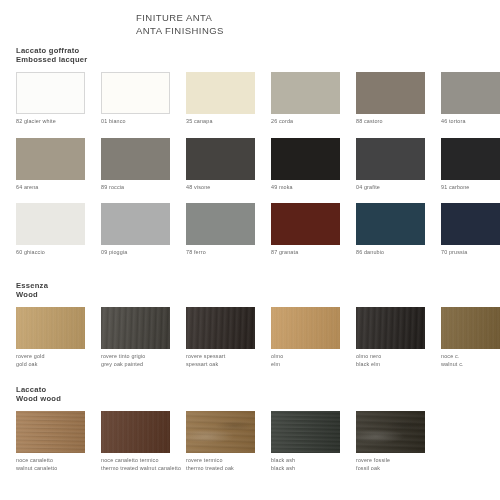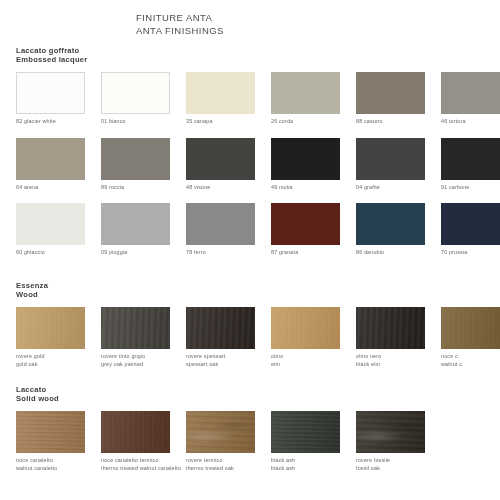--- a/index.html
+++ b/index.html
@@ -233,21 +233,21 @@
             <div class="grain shade"></div>
           </div>
           <div class="cap"><span class="it">noce c.</span><span class="en">walnut c.</span></div>
         </div>
       </div>
   </div>
 
   <div class="section" style="top:385px;">
     <div class="section-title">
       <div>Laccato</div>
-      <div class="l2">Solid wood</div>
+      <div class="l2">Wood wood</div>
     </div>
     <div style="height:8px"></div>
     <div class="row" id="s2r0">
         <div class="cell">
           <div class="swatch" style="background: rgb(163, 121, 79);">
             <div class="grain horiz"></div>
             <div class="grain shade"></div>
           </div>
           <div class="cap"><span class="it">noce canaletto</span><span class="en">walnut canaletto</span></div>
         </div>

